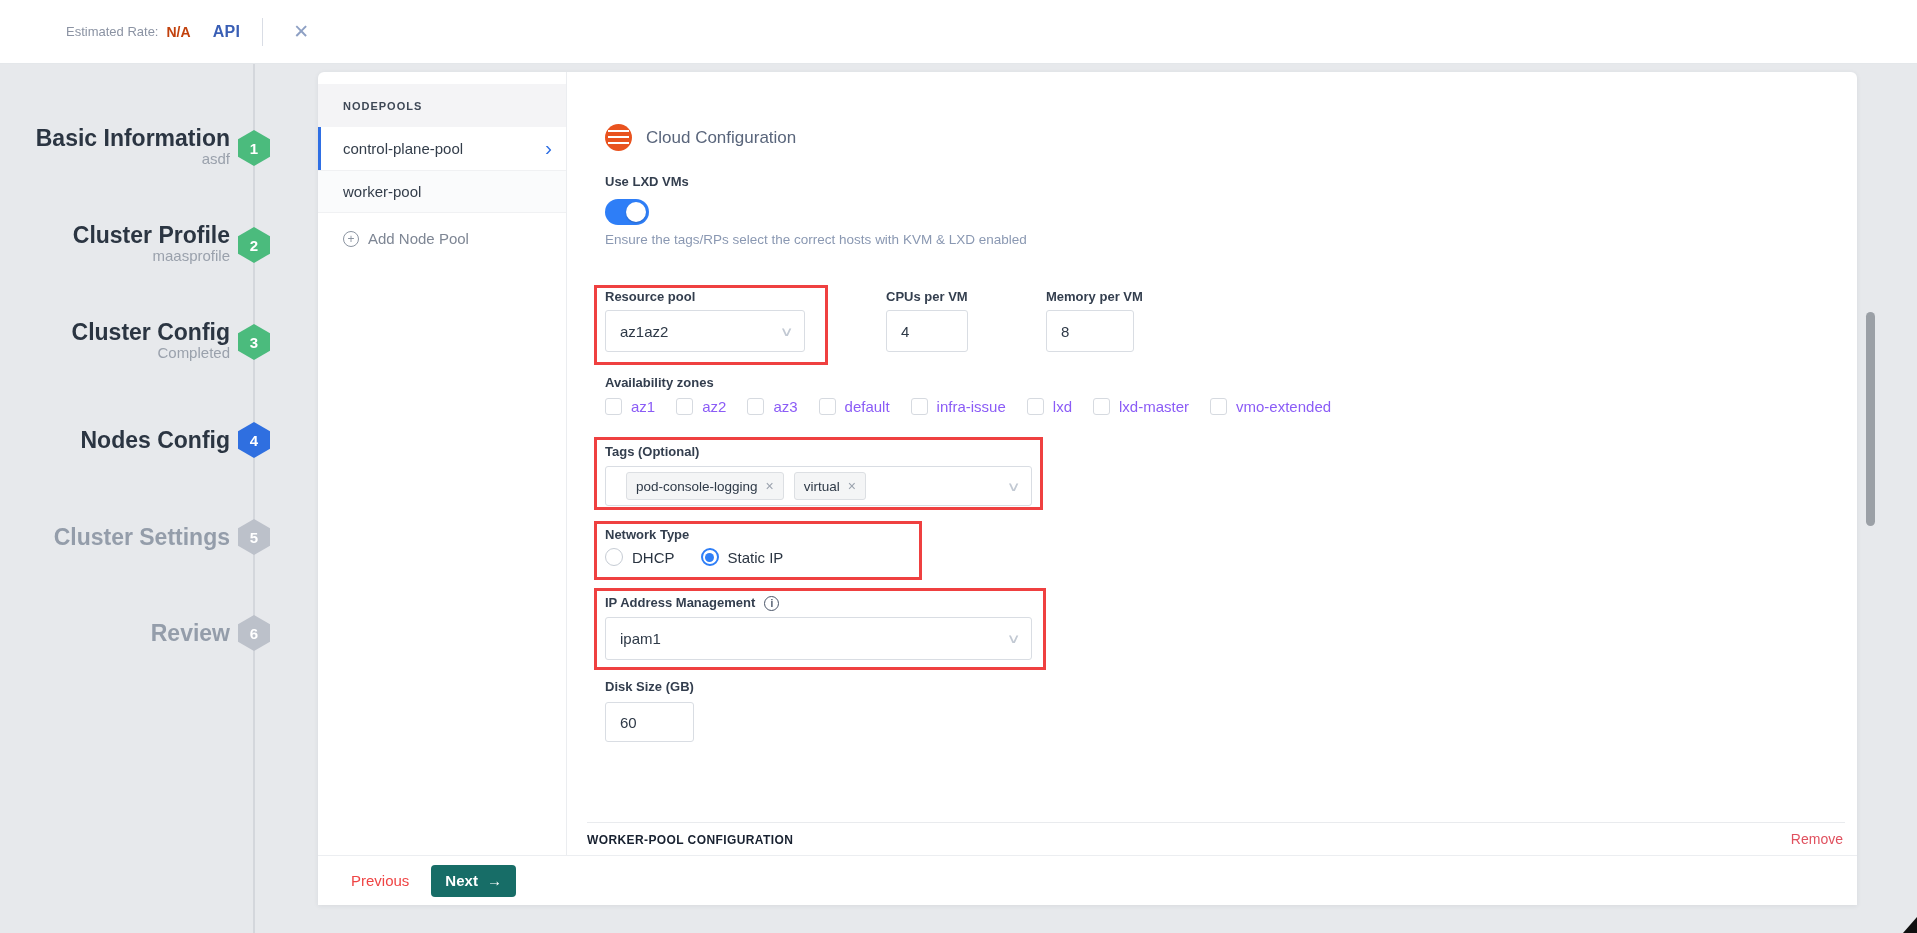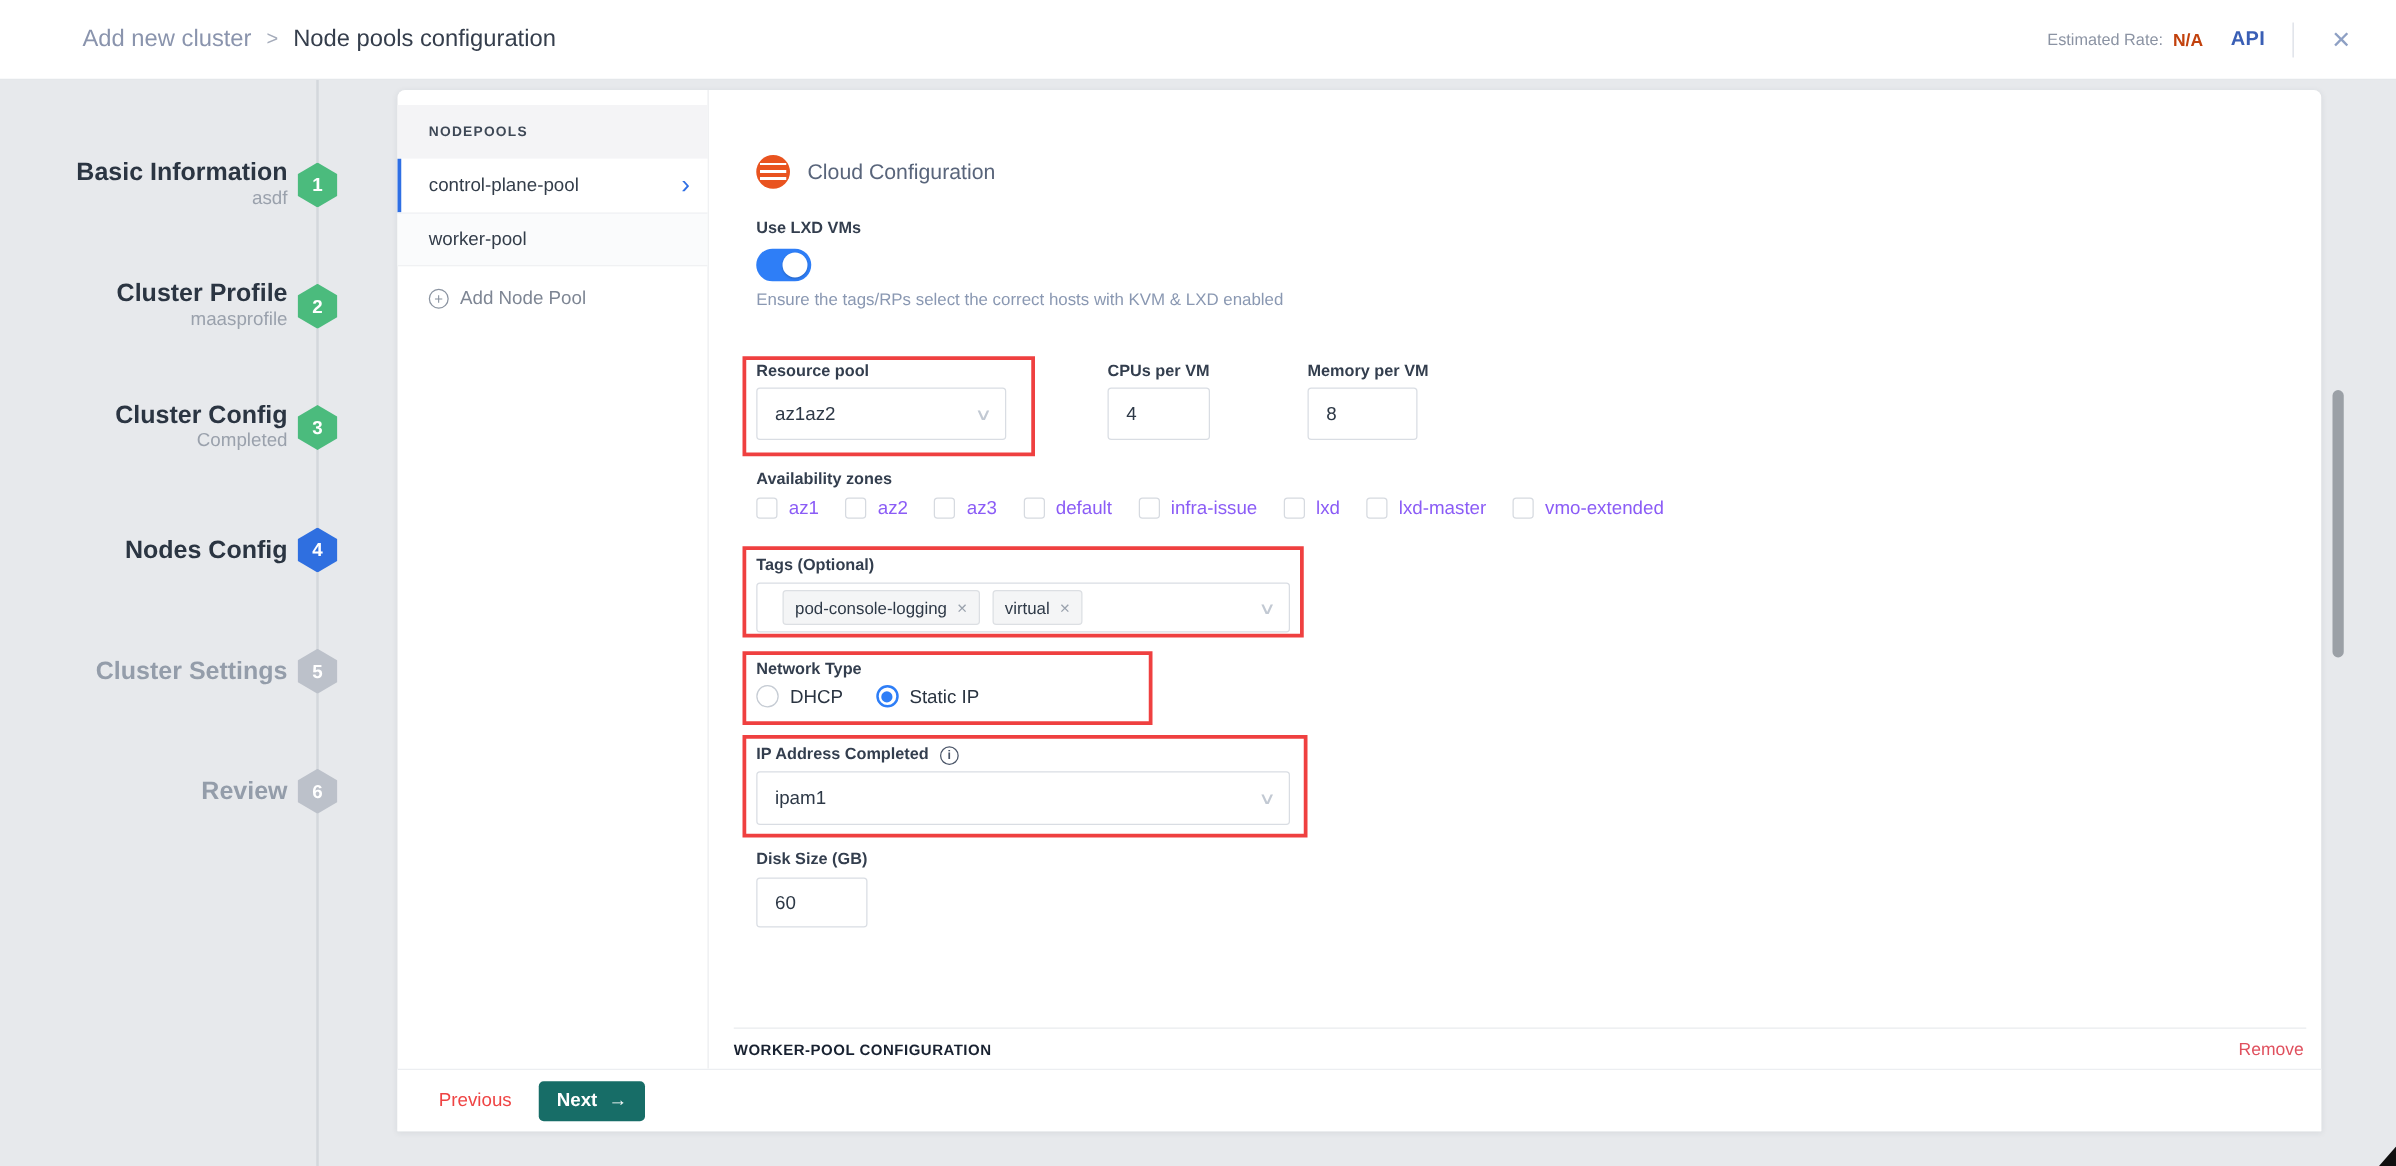--- a/index.html
+++ b/index.html
@@ -29,21 +29,21 @@
   .top-divider { width:1px; height:28px; background:#d9dde5; }
   .close-x { color:#8ea0c4; font-size:19px; cursor:pointer; padding:4px 8px; }
 
   
   .bodyarea { position:absolute; top:64px; left:0; width:1917px; height:869px; }
 
   
   .step-line { position:absolute; left:253px; top:0; width:2px; height:869px; background:#d4d7dc; }
   .step { position:absolute; left:0; width:290px; height:48px; display:flex; align-items:center; cursor:pointer; }
   .step-text { width:230px; display:flex; flex-direction:column; justify-content:center; align-items:flex-end; }
-  .step-title { font-size:20px; font-weight:700; color:#2b3542; line-height:21px; }
+  .step-title { font-size:23px; font-weight:700; color:#2b3542; line-height:21px; }
   .step-sub { font-size:15px; color:#9aa1ac; line-height:20px; }
   .step.pending .step-title { color:#949daa; }
   .hex {
     position:absolute; left:238px; top:6px; width:32px; height:36px;
     clip-path:polygon(50% 0, 100% 26%, 100% 74%, 50% 100%, 0 74%, 0 26%);
     display:flex; align-items:center; justify-content:center;
     color:#fff; font-size:15px; font-weight:700;
   }
   .hex.done   { background:#4bbb7d; }
   .hex.active { background:#2f6fe0; }
@@ -127,25 +127,20 @@
   .prev-btn { font-size:15px; color:#ef4444; font-weight:500; cursor:pointer; }
   .next-btn { background:#176d67; color:#fff; border:none; border-radius:4px; height:32px; padding:0 14px; display:flex; align-items:center; gap:9px; font-size:15px; font-weight:700; cursor:pointer; font-family:inherit; }
 
   .scroll-thumb { position:absolute; left:1866px; top:248px; width:9px; height:214px; border-radius:5px; background:#9ba0a6; cursor:grab; }
   .cursor-artifact { position:absolute; right:0; bottom:0; width:14px; height:16px; background:#101010; clip-path:polygon(100% 0, 100% 100%, 0 100%); }
 </style>
 </head>
 <body>
 
 <header class="topbar">
-  <div class="crumbs">
-    <span class="crumb-parent">Add new cluster</span>
-    <span class="crumb-sep">&gt;</span>
-    <span class="crumb-current">Node pools configuration</span>
-  </div>
   <div class="topbar-right">
     <span class="est-label">Estimated Rate:</span>
     <span class="est-value">N/A</span>
     <span class="api-link">API</span>
     <span class="top-divider"></span>
     <span class="close-x">✕</span>
   </div>
 </header>
 
 <div class="bodyarea">
@@ -316,21 +311,21 @@
         <span class="radio-group">
           <span class="radio on">
               <span class="radio-dot"></span>
             </span>
           <span class="radio-label">Static IP</span>
         </span>
       </div>
 
       <div class="abs hl-box" style="left:27px; top:516px; width:452px; height:82px;"></div>
       <div class="abs field-label" style="left:38px; top:523px;">
-        <span>IP Address Completed</span><span class="info-icon">i</span>
+        <span>IP Address Management</span><span class="info-icon">i</span>
       </div>
       <div class="abs select" style="left:38px; top:545px; width:427px; height:43px;">
         <span>ipam1</span>
         <span class="chev">∨</span>
       </div>
 
       <div class="abs field-label" style="left:38px; top:607px;">Disk Size (GB)</div>
       <div class="abs input" style="left:38px; top:630px; width:89px; height:40px;">
         <span>60</span>
       </div>

